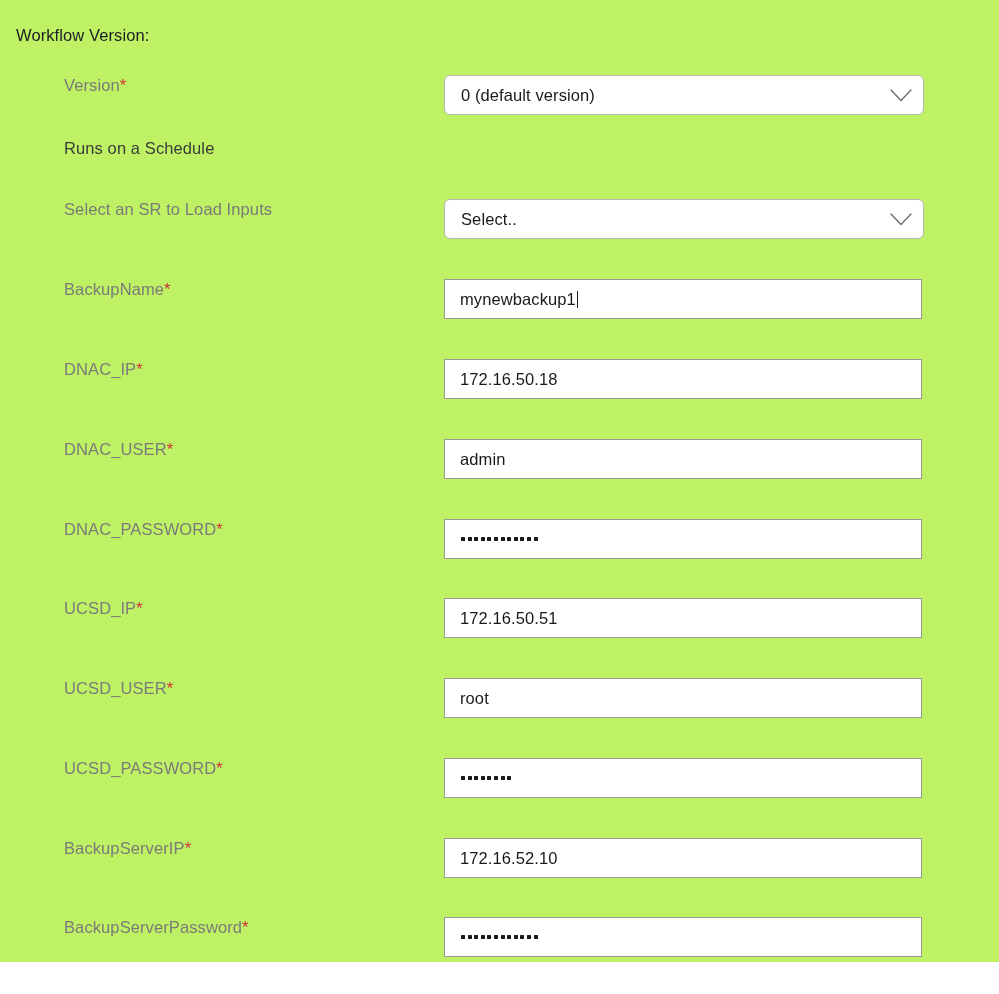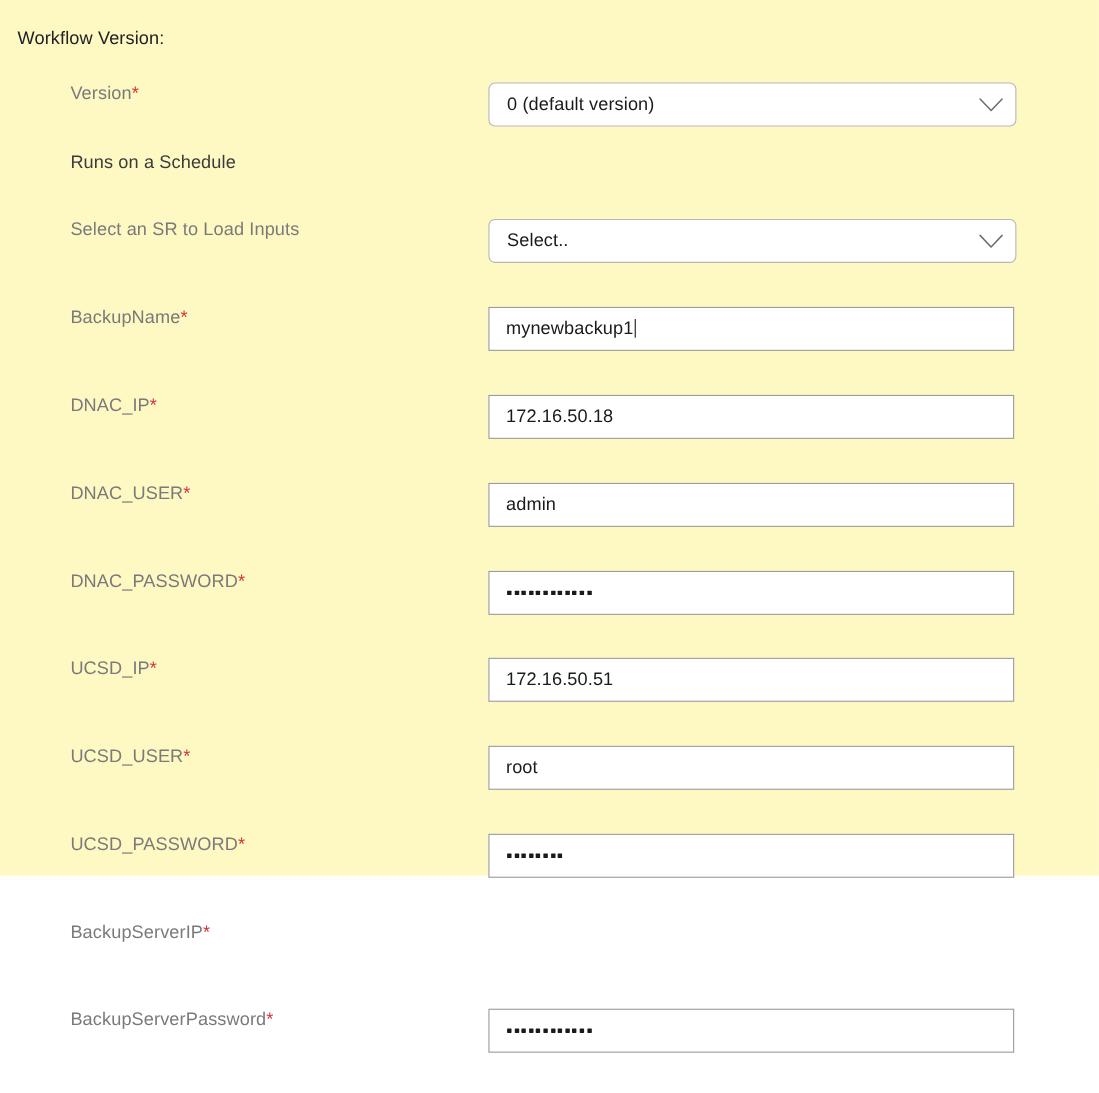--- a/index.html
+++ b/index.html
@@ -11,22 +11,22 @@
     width: 999px;
     height: 994px;
     font-family: "Liberation Sans", sans-serif;
     -webkit-font-smoothing: antialiased;
     overflow: hidden;
   }
 
   .page {
     position: relative;
     width: 999px;
-    height: 796px;
-    background: #fef9c3;
+    height: 962px;
+    background: #bef264;
   }
 
   
   .section-heading {
     position: absolute;
     left: 16px;
     top: 26px;
     font-size: 16.5px;
     color: #202124;
     letter-spacing: 0.1px;
@@ -228,20 +228,23 @@
             <i></i>
             <i></i>
             <i></i>
             <i></i>
             <i></i>
           </span>
         </div>
       </div>
       <div class="form-row" style="top: 838px;">
         <div class="field-label"><span>BackupServerIP</span><span class="req-star">*</span></div>
+        <div class="control text-input">
+          <span class="value">172.16.52.10</span>
+        </div>
       </div>
       <div class="form-row" style="top: 917px;">
         <div class="field-label"><span>BackupServerPassword</span><span class="req-star">*</span></div>
         <div class="control text-input">
           <span class="dots">
             <i></i>
             <i></i>
             <i></i>
             <i></i>
             <i></i>

